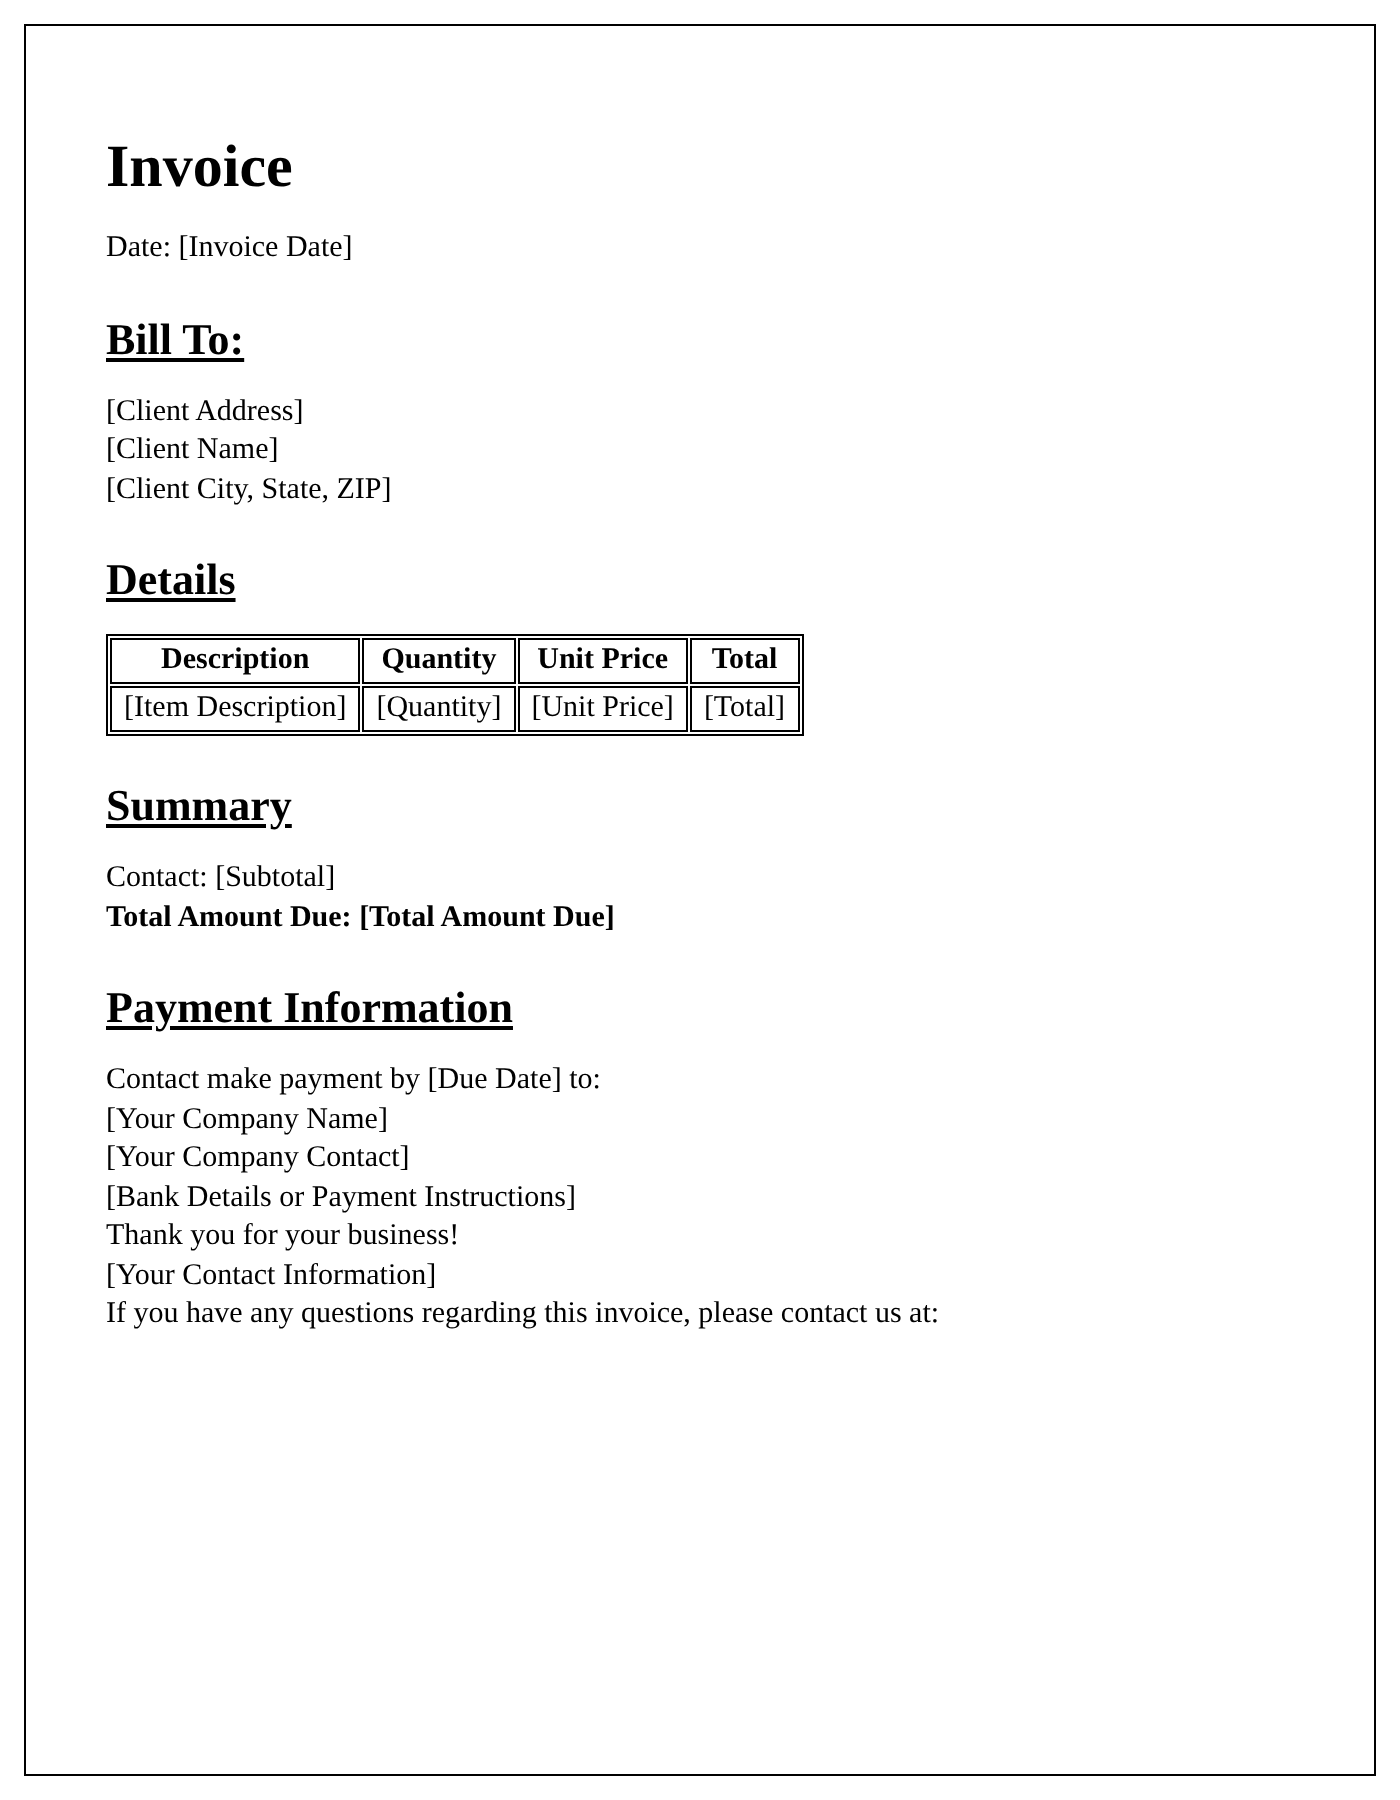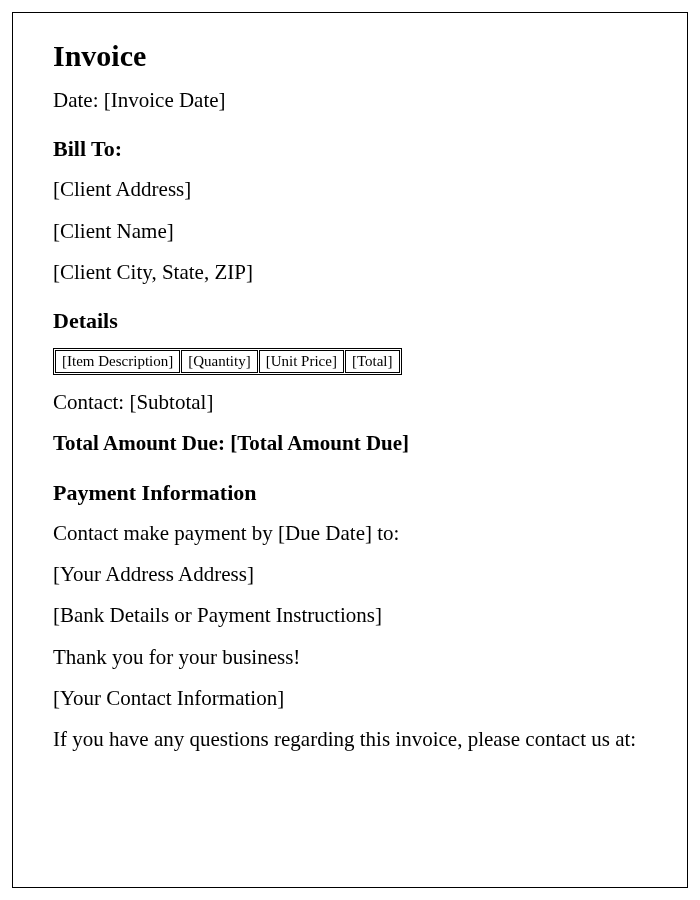--- a/index.html
+++ b/index.html
@@ -7,36 +7,37 @@
       margin: 0;
       padding: 0;
       font-family: "Times New Roman", Times, serif;
       background: #fff;
       color: #000;
       width: 700px;
     }
     .page {
       border: 1px solid #000;
       margin: 12px;
-      padding: 18px 40px 40px 40px;
+      padding: 46px 40px 40px 40px;
       min-height: 876px;
     }
     h1 {
       font-size: 30px;
       font-weight: bold;
       margin: 8px 0 14px 0;
     }
     h2 {
       font-size: 22px;
       font-weight: bold;
       margin: 22px 0 14px 0;
+      text-decoration: underline;
     }
     p {
-      font-size: 21px;
-      margin: 14px 0;
+      font-size: 15px;
+      margin: 0 0;
       line-height: 1.3;
     }
     .bold { font-weight: bold; }
     table.details {
       border-collapse: separate;
       border-spacing: 1px;
       border: 1px solid #000;
       margin: 6px 0;
     }
     table.details th, table.details td {
@@ -66,44 +67,52 @@
   <h2>Bill To:</h2>
 
   <p>[Client Address]</p>
   <p>[Client Name]</p>
   <p>[Client City, State, ZIP]</p>
 
   <h2>Details</h2>
 
   <table class="details">
     <tbody>
+        <tr>
+      <th>Description</th>
+      <th>Quantity</th>
+      <th>Unit Price</th>
+      <th>Total</th>
+    </tr>
     <tr>
       <td>[Item Description]</td>
       <td>[Quantity]</td>
       <td>[Unit Price]</td>
       <td>[Total]</td>
     </tr>
   </tbody>
     </table>
 
+  <h2>Summary</h2>
 
   <p>
     <span>Contact: </span><span>[Subtotal]</span>
   </p>
 
 
   <p class="bold">
     <span>Total Amount Due: </span><span>[Total Amount Due]</span>
   </p>
 
   <h2>Payment Information</h2>
 
   <p>
     <span>Contact make payment by </span><span>[Due Date]</span><span> to:</span>
   </p>
 
-  <p>[Your Address Address]</p>
+  <p>[Your Company Name]</p>
+  <p>[Your Company Contact]</p>
   <p>[Bank Details or Payment Instructions]</p>
   <p>Thank you for your business!</p>
   <p>[Your Contact Information]</p>
   <p>If you have any questions regarding this invoice, please contact us at:</p>
 
 </div>
 
 </body></html>

